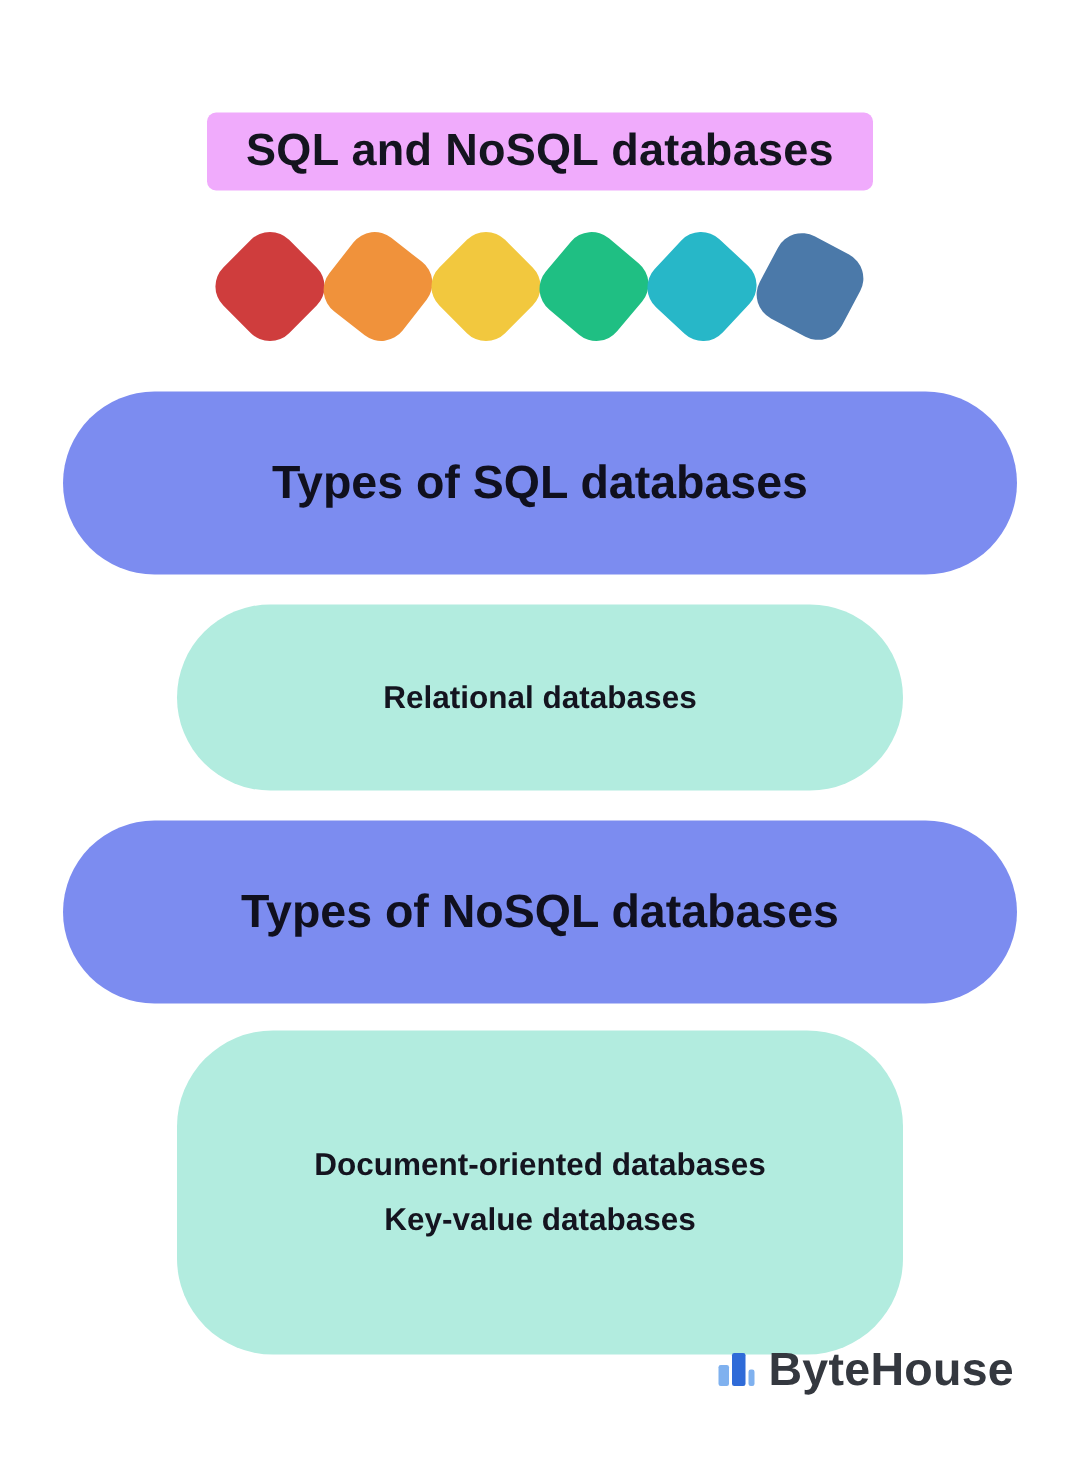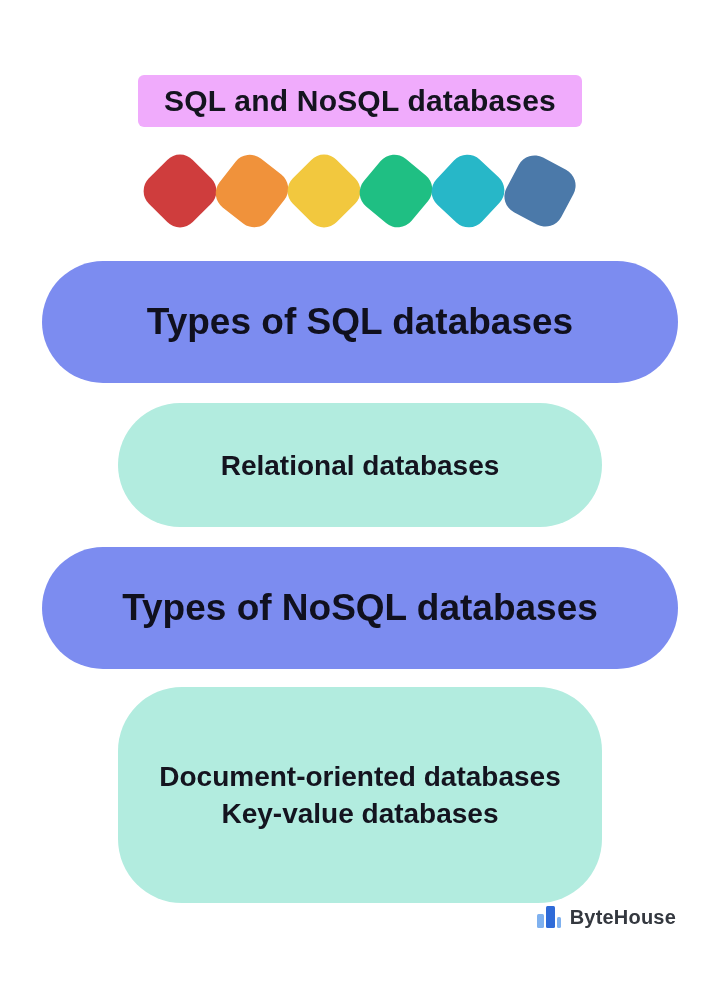--- a/index.html
+++ b/index.html
@@ -54,50 +54,50 @@
     align-items: center;
     justify-content: center;
     text-align: center;
   }
   .pill.header-pill {
     margin-top: 20px;
     width: 636px;
     height: 122px;
     background: #7c8cf0;
     border-radius: 61px;
-    font-size: 37px;
+    font-size: 31px;
     font-weight: bold;
     color: #10101e;
   }
   .pill.list-pill {
     margin-top: 20px;
     width: 484px;
     background: #b2ecdf;
     border-radius: 64px;
-    font-size: 28px;
+    font-size: 21px;
     font-weight: bold;
     color: #14141f;
     padding: 26px 20px;
   }
   .pill.list-pill .line {
     line-height: 37px;
   }
   .pill.list-pill.two-lines { height: 124px; }
   .pill.list-pill.four-lines { height: 216px; margin-top: 18px; }
   .footer-brand {
     position: absolute;
     right: 44px;
     bottom: 58px;
     display: flex;
     align-items: center;
     gap: 8px;
   }
   .brand-icon { display: block; }
   .brand-text {
-    font-size: 20px;
+    font-size: 31px;
     font-weight: 600;
     color: #34383f;
     letter-spacing: 0.2px;
   }
 </style>
 </head>
 <body>
 
 <div class="canvas">
 

